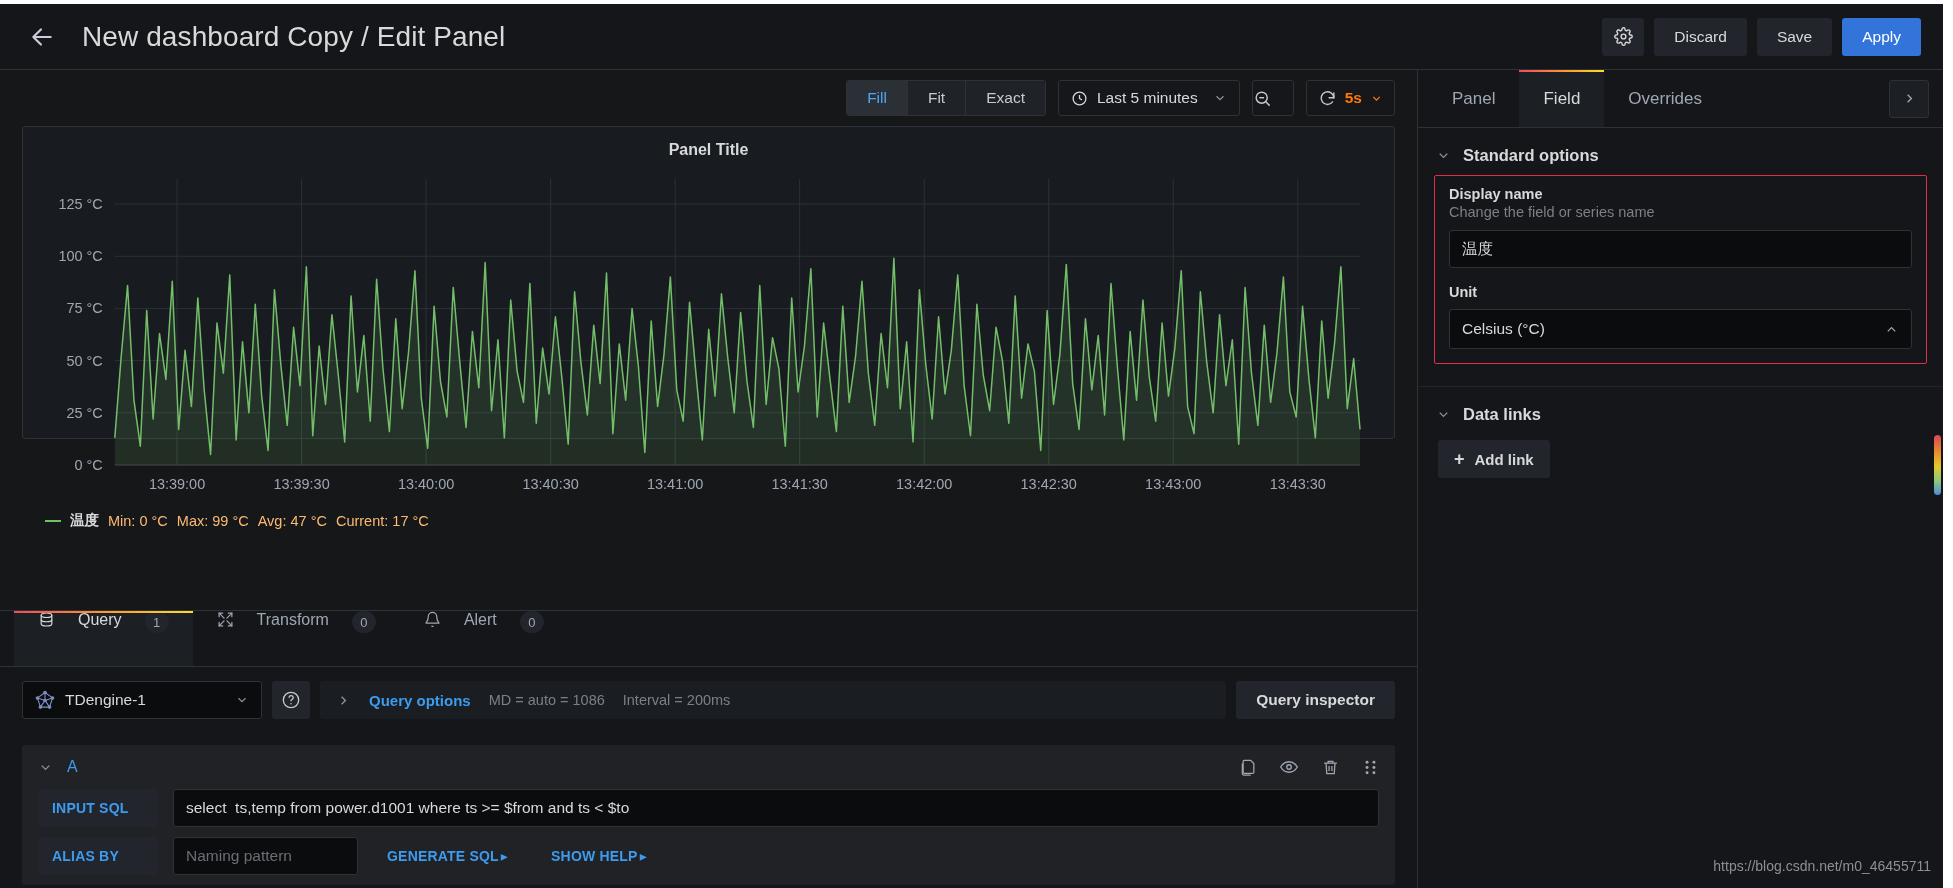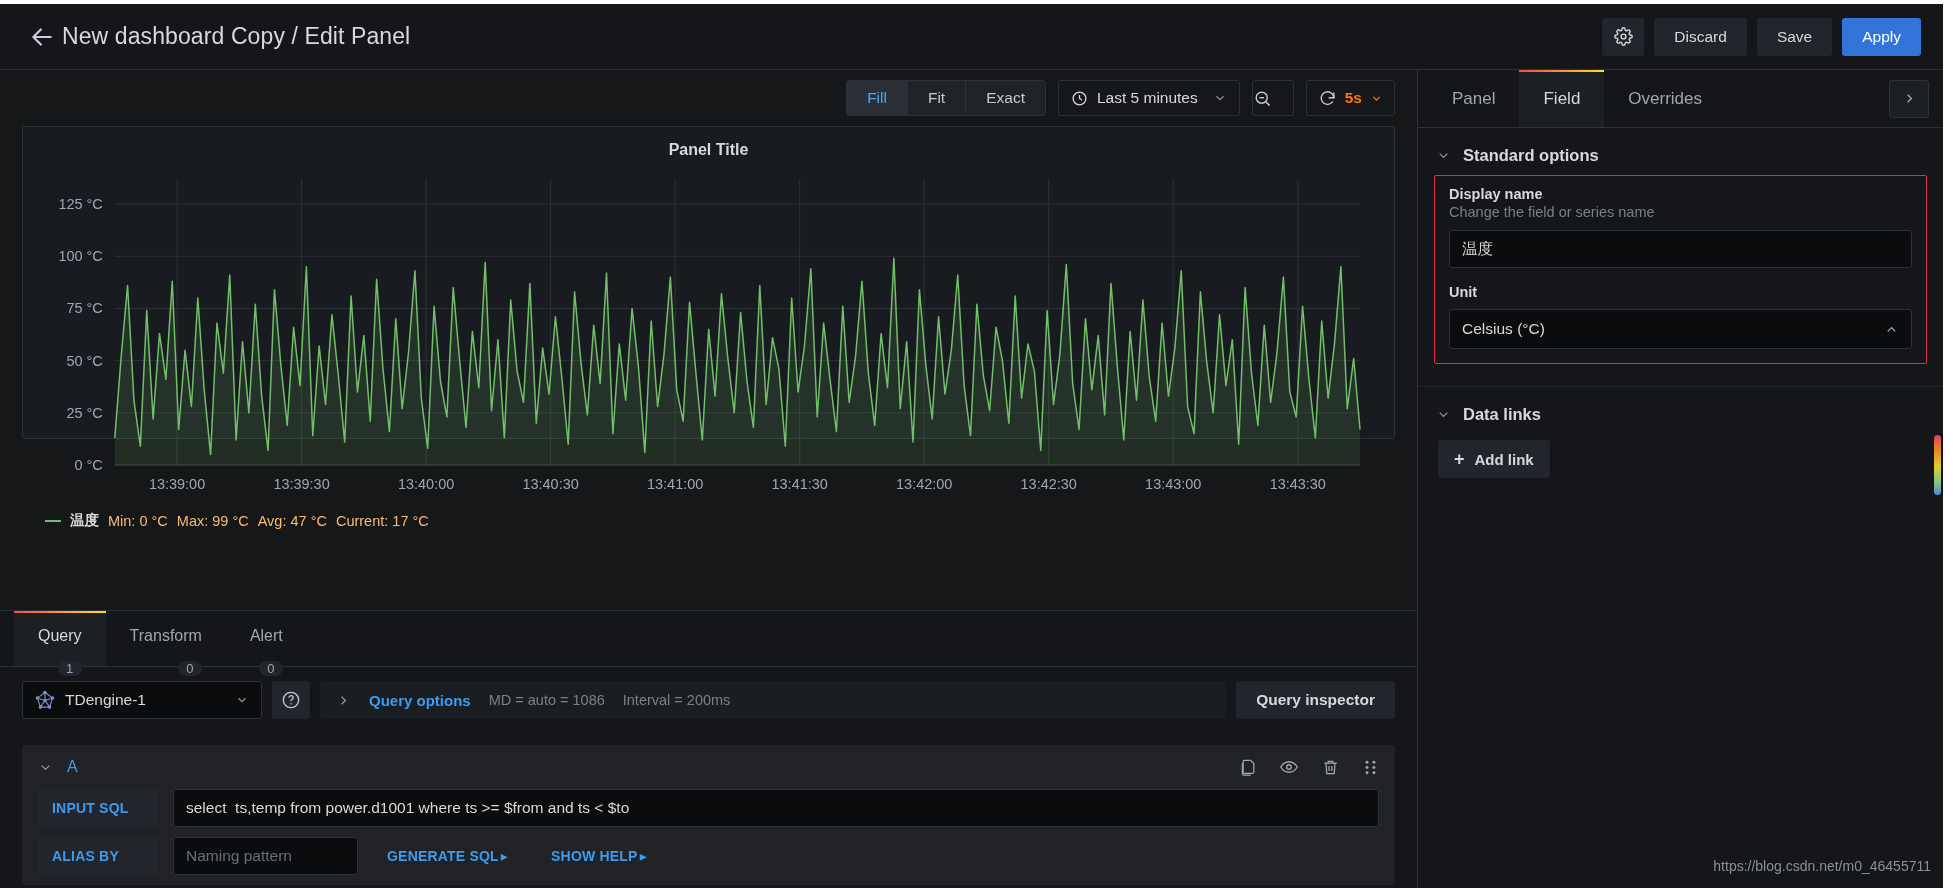--- a/index.html
+++ b/index.html
@@ -19,21 +19,21 @@
   
   .topnav {
     position: absolute; top: 4px; left: 0; width: 1943px; height: 66px;
     background: #141619; border-bottom: 1px solid #2c3235;
     display: flex; align-items: center; padding: 0 22px;
   }
   .back-btn {
     width: 40px; height: 40px; display: flex; align-items: center; justify-content: center;
     cursor: pointer; color: #ccccdc;
   }
-  .page-title { font-size: 23px; color: #d8d9da; letter-spacing: .1px; }
+  .page-title { font-size: 28px; color: #d8d9da; margin-left: 20px; letter-spacing: .1px; }
   .topnav-right { margin-left: auto; display: flex; align-items: center; gap: 10px; }
   .tbtn {
     height: 38px; padding: 0 20px; border-radius: 3px; border: none;
     background: #22252b; color: #d8d9da; font-size: 15.5px; font-weight: 500;
     display: flex; align-items: center; justify-content: center; cursor: pointer;
     font-family: inherit;
   }
   .tbtn.icon-only { width: 42px; padding: 0; }
   .tbtn.primary { background: #3274d9; color: #fff; }
 
@@ -77,22 +77,22 @@
   .chart-svg { display: block; width: 100%; height: 100%; }
   .legend { display: flex; align-items: center; gap: 9px; padding: 6px 0 0 22px; font-size: 14.5px; color: #d8d9da;}
   .legend-dash { display:inline-block; width: 16px; height: 2px; background: #73bf69; }
   .legend-name { font-weight: 600; }
   .legend-stat { color: #fdba74; }
 
   
   .bottom-pane { position: absolute; top: 540px; left: 0; width: 1417px; height: 348px; background: #141619; border-top: 1px solid #2c3235; }
   .qtabs { display: flex; align-items: center; height: 56px; padding-left: 14px; border-bottom: 1px solid #2c3235; }
   .qtab {
-    height: 55px; display: flex; align-items: flex-end; gap: 16px; padding: 0 24px;
-    font-size: 16px; color: #9fa7b3; cursor: pointer; position: relative; flex-direction: column;
+    height: 55px; display: flex; align-items: flex-start; gap: 23px; padding: 0 24px;
+    font-size: 16px; color: #9fa7b3; cursor: pointer; position: relative;
   }
   .qtab.active { color: #d8d9da; background: #1c1f23; }
   .qtab.active::before {
     content: ""; position: absolute; top: 0; left: 0; right: 0; height: 2px;
     background: linear-gradient(90deg, #f2495c 0%, #ff9830 50%, #fade2a 100%);
   }
   .badge {
     min-width: 24px; height: 22px; padding: 0 7px; border-radius: 11px; background: #22252b;
     color: #9fa7b3; font-size: 13px; display: flex; align-items: center; justify-content: center;
   }

